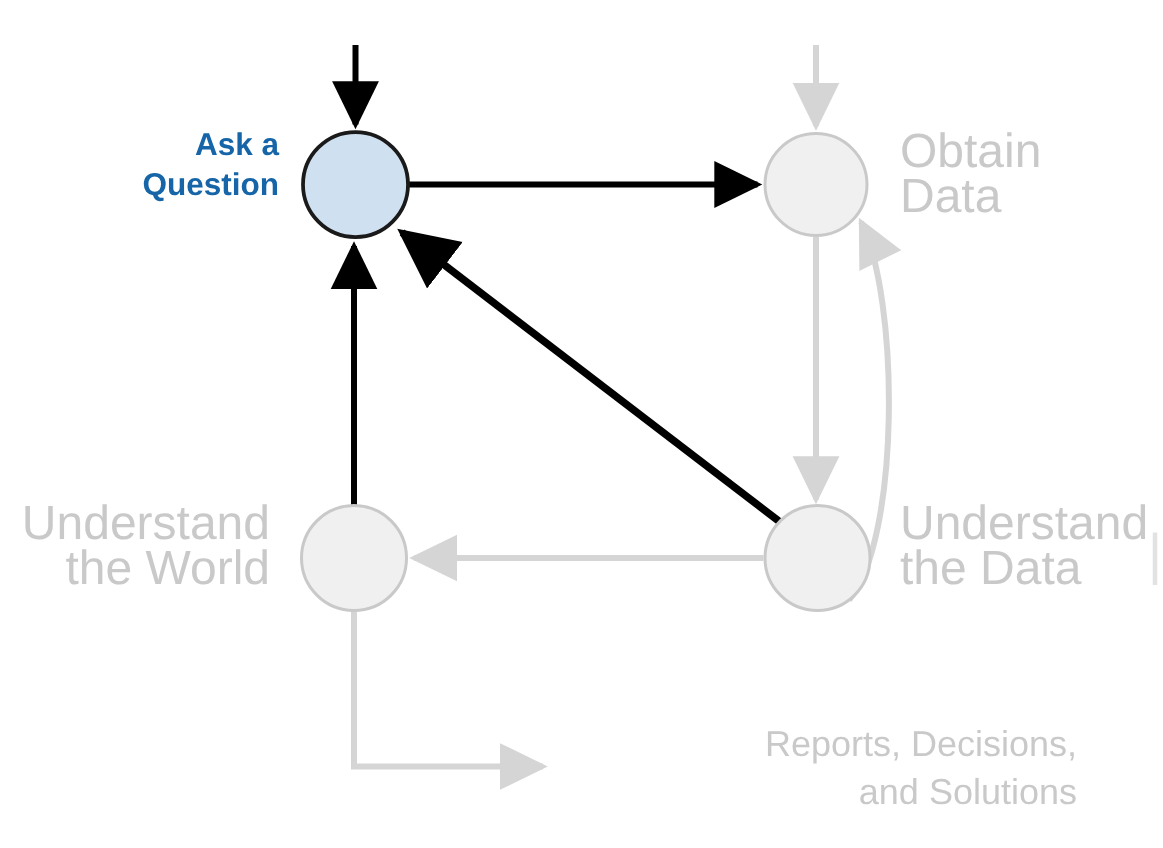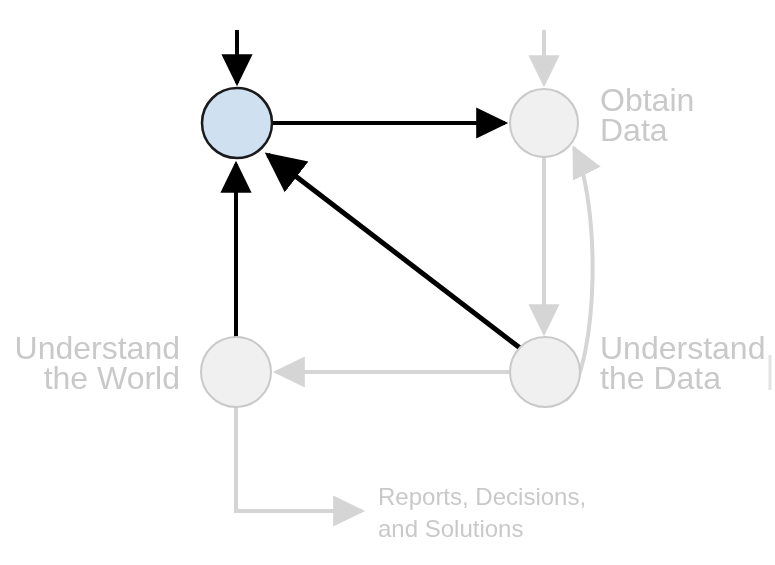--- a/index.html
+++ b/index.html
@@ -41,21 +41,21 @@
   }
   .label-right { text-align: left; }
   .label-left  { text-align: right; }
   .output-label {
     position: absolute;
     font-family: "Liberation Sans", sans-serif;
     font-size: 24px;
     line-height: 32px;
     white-space: pre-line;
     color: #c9c9c9;
-    text-align: left;
+    text-align: right;
   }
 </style>
 </head>
 <body>
 
 <div id="canvas">
 
   <svg id="diagram-svg" viewBox="0 0 775 565">
     <defs>
       <marker id="arrow-black" markerWidth="9" markerHeight="9" refX="7.2" refY="4.5" orient="auto" markerUnits="strokeWidth">
@@ -88,20 +88,22 @@
 
     <circle cx="236" cy="372" r="35" fill="#f0f0f0" stroke="#c9c9c9" stroke-width="2"></circle>
 
     <circle cx="545" cy="372" r="35" fill="#f0f0f0" stroke="#c9c9c9" stroke-width="2"></circle>
 
     <circle cx="237" cy="123" r="35" fill="#cfe0f0" stroke="#1a1a1a" stroke-width="2.5"></circle>
 
     <line x1="770" y1="355" x2="770" y2="390" stroke="#e2e2e2" stroke-width="3"></line>
   </svg>
 
+  <div class="node-label label-left active" style="left:0px; top:83px; width:186px;">Ask a
+Question</div>
 
   <div class="node-label label-right" style="left:600px; top:85px; width:175px;">Obtain
 Data</div>
 
   <div class="node-label label-left" style="left:0px; top:333px; width:180px;">Understand
 the World</div>
 
   <div class="node-label label-right" style="left:600px; top:333px; width:175px;">Understand
 the Data</div>
 

